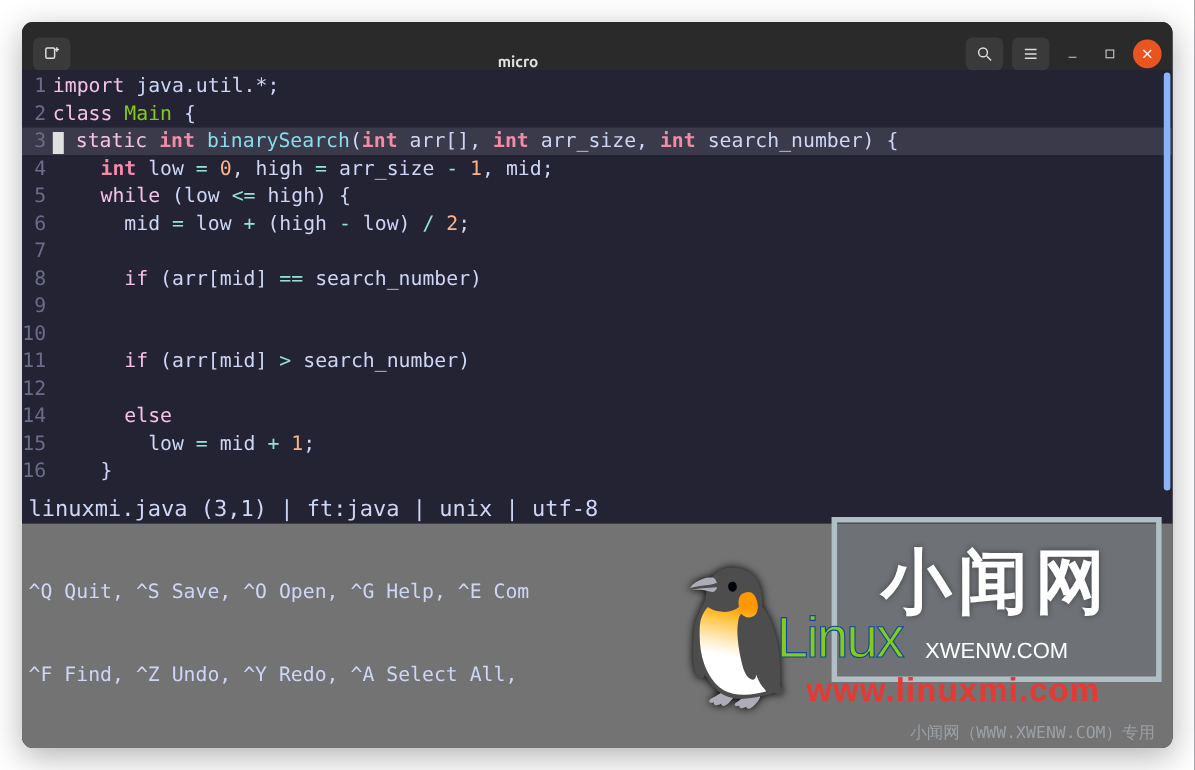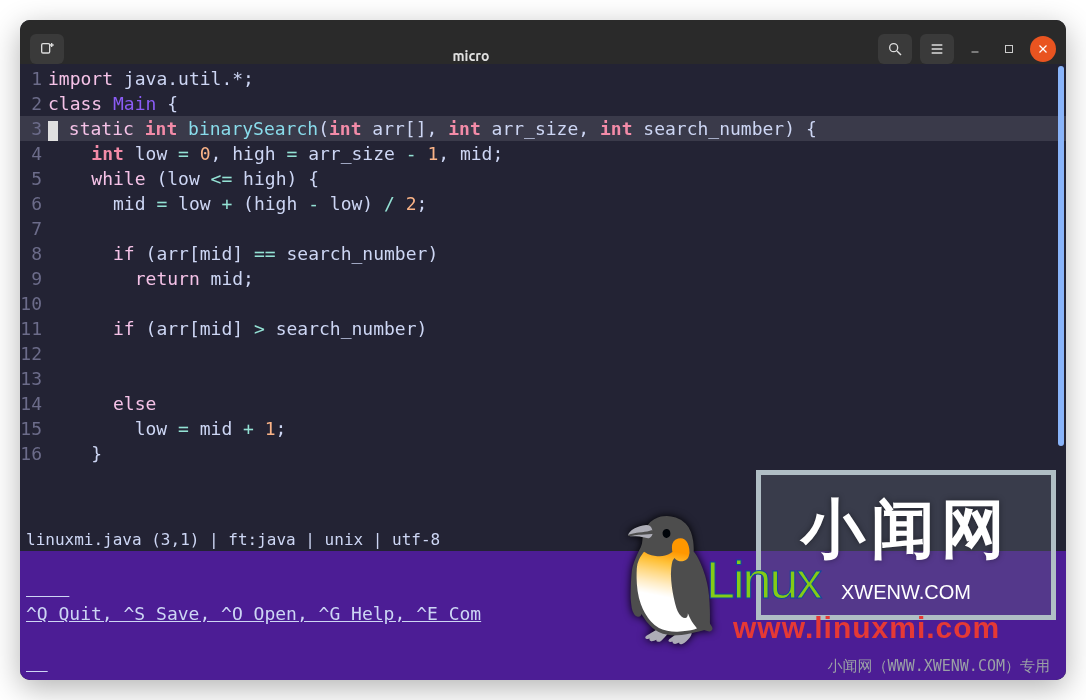--- a/index.html
+++ b/index.html
@@ -77,37 +77,36 @@
     display:inline-block; width:10px; height:20px;
     background:#e0e0e0; vertical-align:middle; margin-top:2px;
   }
   .code { color:#cdd6f4; }
   .kw { color:#f5c2e7; }    
   .type { color:#f38ba8;font-weight:bold; }
   .num { color:#fab387; }    
   .id  { color:#89dceb; }    
   .op  { color:#94e2d5; }    
   .punc{ color:#cdd6f4; }
-  .classname{ color:#8b5cf6;margin-top:39px; } 
+  .classname{ color:#84cc16;margin-top:39px; } 
 
   .statusbar {
     background:#232334;
     color:#cdd6f4;
     padding:2px 6px;
-    font-size:16px;
+    font-size:20px;
     white-space:pre;
   }
   .helpbar {
-    background:#4c1d95;
+    background:#737373;
     color:#cdd6f4;
     font-size:18px;
     padding:0 6px 4px 6px;
     white-space:pre;
     line-height:25px;
-    text-decoration:underline;
   }
   .scrollbar {
     position:absolute; right:2px; top:2px; width:6px; height:380px;
     background:#89b4fa; border-radius:3px;
   }
 
   
   .overlay {
     position:absolute;
     right:10px; bottom:30px;
@@ -209,36 +208,36 @@
   <div class="editor">
     <div class="lines" id="lines">
         <div class="line"><div class="gutter">1</div><div class="code"><span class="kw">import</span><span class="code"> java</span><span class="punc">.</span><span class="code">util</span><span class="punc">.*;</span></div></div>
         <div class="line"><div class="gutter">2</div><div class="code"><span class="kw">class</span><span class="code"> </span><span class="classname">Main</span><span class="code"> </span><span class="punc">{</span></div></div>
         <div class="line current"><div class="gutter">3</div><div class="code"><span class="cursor"></span><span class="code"> </span><span class="kw">static</span><span class="code"> </span><span class="type">int</span><span class="code"> </span><span class="id">binarySearch</span><span class="punc">(</span><span class="type">int</span><span class="code"> arr</span><span class="punc">[],</span><span class="code"> </span><span class="type">int</span><span class="code"> arr_size</span><span class="punc">,</span><span class="code"> </span><span class="type">int</span><span class="code"> search_number</span><span class="punc">)</span><span class="code"> </span><span class="punc">{</span></div></div>
         <div class="line"><div class="gutter">4</div><div class="code"><span class="code">    </span><span class="type">int</span><span class="code"> low </span><span class="op">=</span><span class="code"> </span><span class="num">0</span><span class="punc">,</span><span class="code"> high </span><span class="op">=</span><span class="code"> arr_size </span><span class="op">-</span><span class="code"> </span><span class="num">1</span><span class="punc">,</span><span class="code"> mid</span><span class="punc">;</span></div></div>
         <div class="line"><div class="gutter">5</div><div class="code"><span class="code">    </span><span class="kw">while</span><span class="code"> </span><span class="punc">(</span><span class="code">low </span><span class="op">&lt;=</span><span class="code"> high</span><span class="punc">)</span><span class="code"> </span><span class="punc">{</span></div></div>
         <div class="line"><div class="gutter">6</div><div class="code"><span class="code">      mid </span><span class="op">=</span><span class="code"> low </span><span class="op">+</span><span class="code"> </span><span class="punc">(</span><span class="code">high </span><span class="op">-</span><span class="code"> low</span><span class="punc">)</span><span class="code"> </span><span class="op">/</span><span class="code"> </span><span class="num">2</span><span class="punc">;</span></div></div>
         <div class="line"><div class="gutter">7</div><div class="code"></div></div>
         <div class="line"><div class="gutter">8</div><div class="code"><span class="code">      </span><span class="kw">if</span><span class="code"> </span><span class="punc">(</span><span class="code">arr</span><span class="punc">[</span><span class="code">mid</span><span class="punc">]</span><span class="code"> </span><span class="op">==</span><span class="code"> search_number</span><span class="punc">)</span></div></div>
-        <div class="line"><div class="gutter">9</div><div class="code"><span class="code">        </span><span class="kw">return</span><span class="code"> mid</span><span class="punc">;</span></div></div>
+        <div class="line"><div class="gutter">9</div></div>
         <div class="line"><div class="gutter">10</div><div class="code"></div></div>
         <div class="line"><div class="gutter">11</div><div class="code"><span class="code">      </span><span class="kw">if</span><span class="code"> </span><span class="punc">(</span><span class="code">arr</span><span class="punc">[</span><span class="code">mid</span><span class="punc">]</span><span class="code"> </span><span class="op">&gt;</span><span class="code"> search_number</span><span class="punc">)</span></div></div>
         <div class="line"><div class="gutter">12</div></div>
-        <div class="line"><div class="gutter">13</div><div class="code"></div></div>
         <div class="line"><div class="gutter">14</div><div class="code"><span class="code">      </span><span class="kw">else</span></div></div>
         <div class="line"><div class="gutter">15</div><div class="code"><span class="code">        low </span><span class="op">=</span><span class="code"> mid </span><span class="op">+</span><span class="code"> </span><span class="num">1</span><span class="punc">;</span></div></div>
         <div class="line"><div class="gutter">16</div><div class="code"><span class="code">    </span><span class="punc">}</span></div></div>
       </div>
     <div class="scrollbar"></div>
   </div>
 
   <div class="statusbar">linuxmi.java (3,1) | ft:java | unix | utf-8</div>
 
   <div class="helpbar">
     <div>^Q Quit, ^S Save, ^O Open, ^G Help, ^E Com</div>
+    <div>^F Find, ^Z Undo, ^Y Redo, ^A Select All,</div>
   </div>
 
   <div class="overlay">
     <div class="cn-box">
       <div class="cn-big">小闻网</div>
       <div class="cn-small">XWENW.COM</div>
     </div>
     <div class="cn-mini">小闻网（WWW.XWENW.COM）专用</div>
     <div class="penguin">🐧</div>
     <div class="linux-text">Linux</div>

